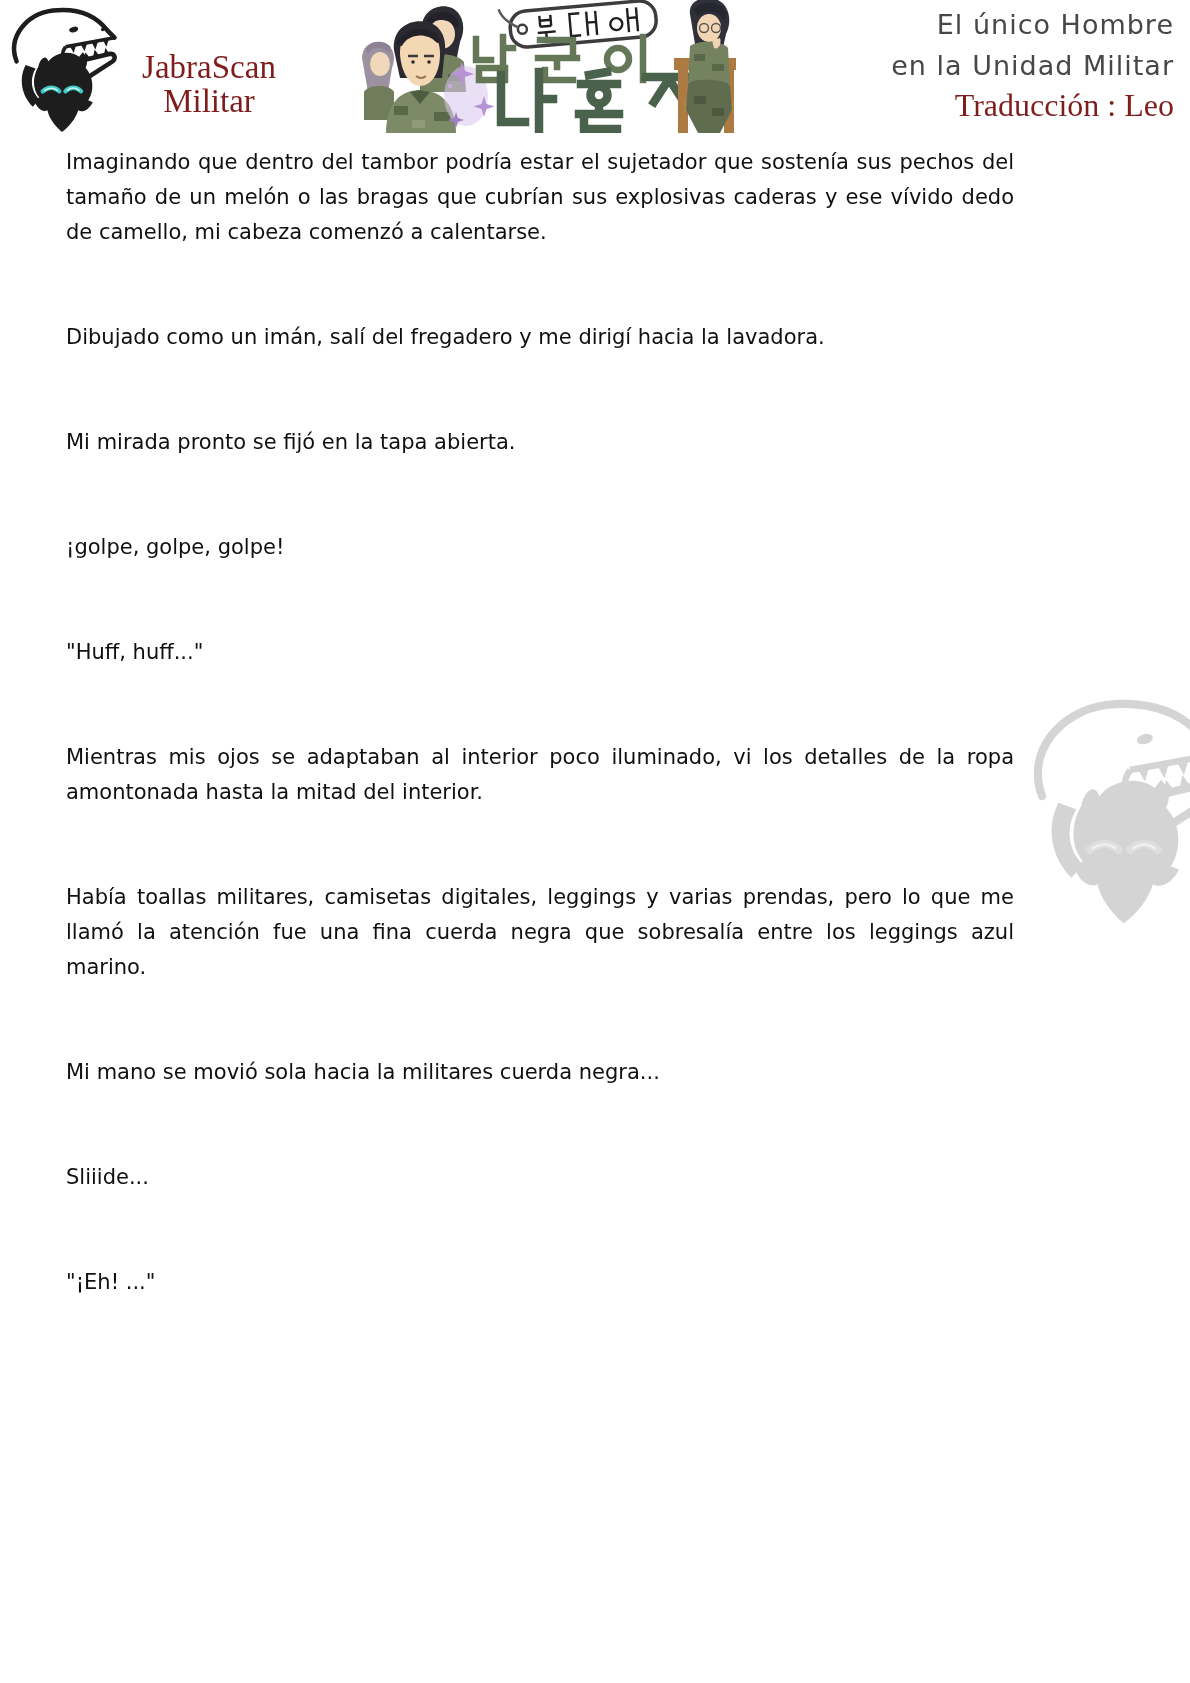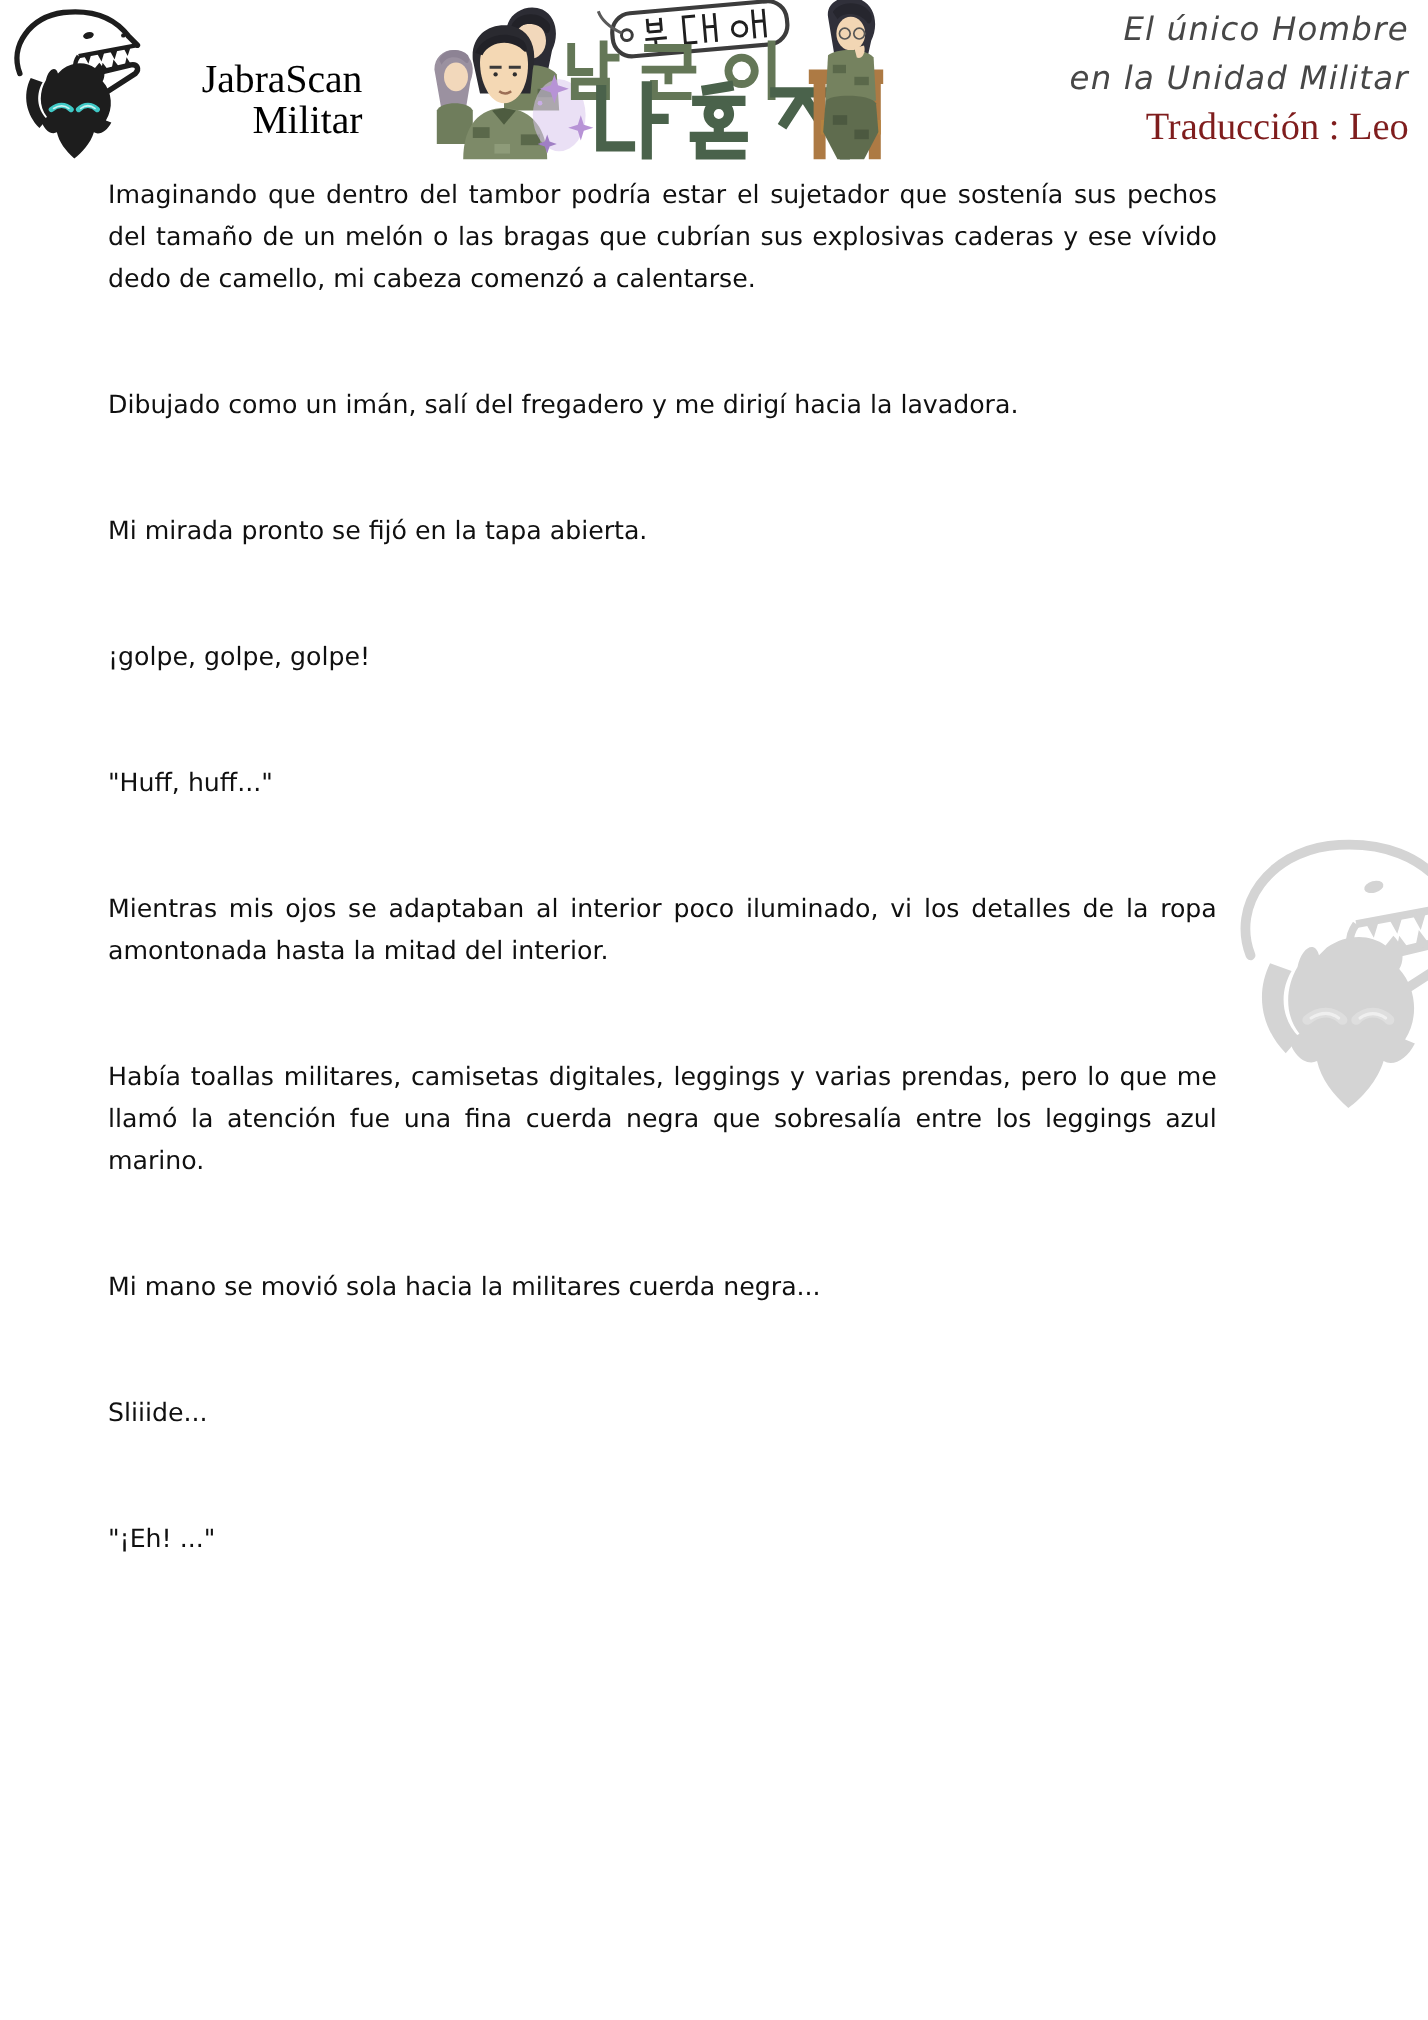--- a/index.html
+++ b/index.html
@@ -9,37 +9,37 @@
     margin:0 auto;
     background:#ffffff;
     overflow:hidden;
     font-family:"DejaVu Sans",sans-serif;
   }
   
   .header{position:relative;height:135px;background:#fff;}
   .logo-left{position:absolute;left:2px;top:2px;width:118px;height:134px;}
   .scan-name{
     position:absolute;left:116px;top:50px;width:186px;
-    text-align:right;
+    text-align:center;
     font-family:"Liberation Serif",serif;
-    font-size:33px;line-height:34px;color:#000000;
+    font-size:33px;line-height:34px;color:#7f1d1d;
   }
   .cover{position:absolute;left:338px;top:0;width:410px;height:133px;}
   .right-head{position:absolute;right:16px;top:4px;text-align:right;}
   .hw{
-    font-family:"DejaVu Sans",sans-serif;font-style:italic;
+    font-family:"DejaVu Sans",sans-serif;
     color:#474747;font-size:27px;line-height:41px;letter-spacing:1px;
     white-space:nowrap;
   }
   .credit{
     font-family:"Liberation Serif",serif;
     font-size:32px;color:#7f1d1d;margin-top:1px;white-space:nowrap;
   }
   
-  .content{padding:10px 176px 0 90px;}
+  .content{padding:10px 176px 0 66px;}
   .content p{
     margin:0 0 70px 0;
     font-size:21px;line-height:35px;
     color:#101010;text-align:justify;
   }
   
   .watermark{position:absolute;left:1016px;top:686px;width:212px;height:248px;}
   
   .logo-ink{--ink:#1d1d1d;--eye:#3fc9c6;--glint:#c8f3f0;}
   .logo-gray{--ink:#d4d4d4;--eye:#dedede;--glint:#efefef;}

